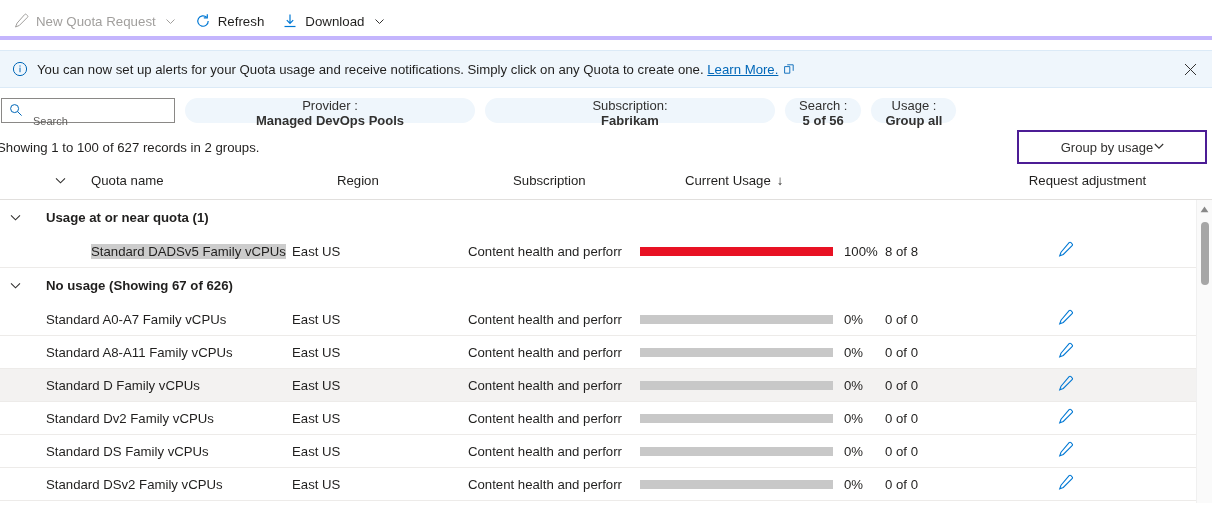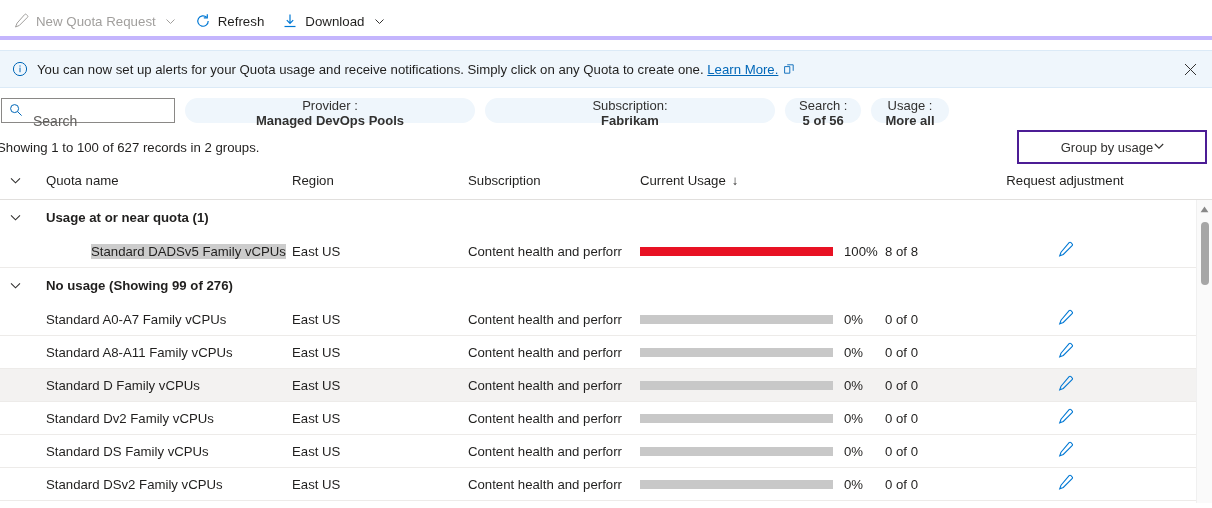--- a/index.html
+++ b/index.html
@@ -83,21 +83,21 @@
     display: flex;
     align-items: center;
   }
   .search-ico {
     width: 14px; height: 14px; margin-left: 7px; flex: 0 0 14px;
   }
   .search-box input {
     border: none; outline: none;
     width: 100%; height: 100%;
     font-family: "Liberation Sans", sans-serif;
-    font-size: 14px;
+    font-size: 11px;
     color: #323130;
     padding-left: 10px;
     background: transparent;
     margin-top: 22px;
   }
   .search-box input::placeholder { color: #605e5c; opacity: 1; }
 
   .pill {
     height: 25px;
     border-radius: 13px;
@@ -147,20 +147,21 @@
     height: 33px;
     font-size: 13.2px;
     color: #201f1e;
     border-bottom: 1px solid #edebe9;
   }
   .header-row {
     height: 38px;
     border-bottom: 1px solid #e1dfdd;
     font-size: 13.2px;
     color: #201f1e;
+    padding-left: 45px;
   }
   .group-row {
     height: 35px;
     font-weight: 700;
     border-bottom: none;
   }
   .row.hovered { background: #f3f2f1; }
 
   .c-chevron { width: 30px; flex: 0 0 30px; display: flex; justify-content: center; align-items: center; }
   .c-name    { width: 262px; flex: 0 0 262px; padding-left: 16px; }
@@ -296,21 +297,21 @@
       <b>Fabrikam</b>
   </div>
 
   <div class="pill">
     <span>Search : </span>
       <b>5 of 56</b>
   </div>
 
   <div class="pill">
     <span>Usage : </span>
-      <b>More all</b>
+      <b>Group all</b>
   </div>
 </div>
 
 <div class="summary-row">
   <div class="summary-text">Showing 1 to 100 of 627 records in 2 groups.</div>
   <div class="groupby">
     <span>Group by usage</span>
     <span>
       <svg width="12" height="12" viewBox="0 0 12 12">
           <path d="M1.8 4L6 8.2L10.2 4" fill="none" stroke="#323130" stroke-width="1.1"></path>
@@ -362,21 +363,21 @@
               <path d="M12.1 1.7a1.3 1.3 0 0 1 1.9 0l1.1 1.1a1.3 1.3 0 0 1 0 1.9L6.3 13.5 2.7 14.8l1.3-3.6 8.1-9.5z" fill="none" stroke="#0078d4" stroke-width="1.1"></path>
             </svg></span>
         </div>
       </div>
       <div class="row group-row">
         <div class="c-chevron">
           <svg width="13" height="13" viewBox="0 0 13 13">
             <path d="M2 4.3L6.5 8.8L11 4.3" fill="none" stroke="#323130" stroke-width="1.1"></path>
           </svg>
         </div>
-        <div class="group-label">No usage (Showing 99 of 276)</div>
+        <div class="group-label">No usage (Showing 67 of 626)</div>
       </div>
       <div class="row">
         <div class="c-chevron"></div>
         <div class="c-name"><span class="name-text">Standard A0-A7 Family vCPUs</span></div>
         <div class="c-region">East US</div>
         <div class="c-sub">Content health and perforr</div>
         <div class="c-usage">
           <div class="bar-track">
             <div class="bar-fill" style="width:0%;background:#c8c8c8;"></div>
           </div>

